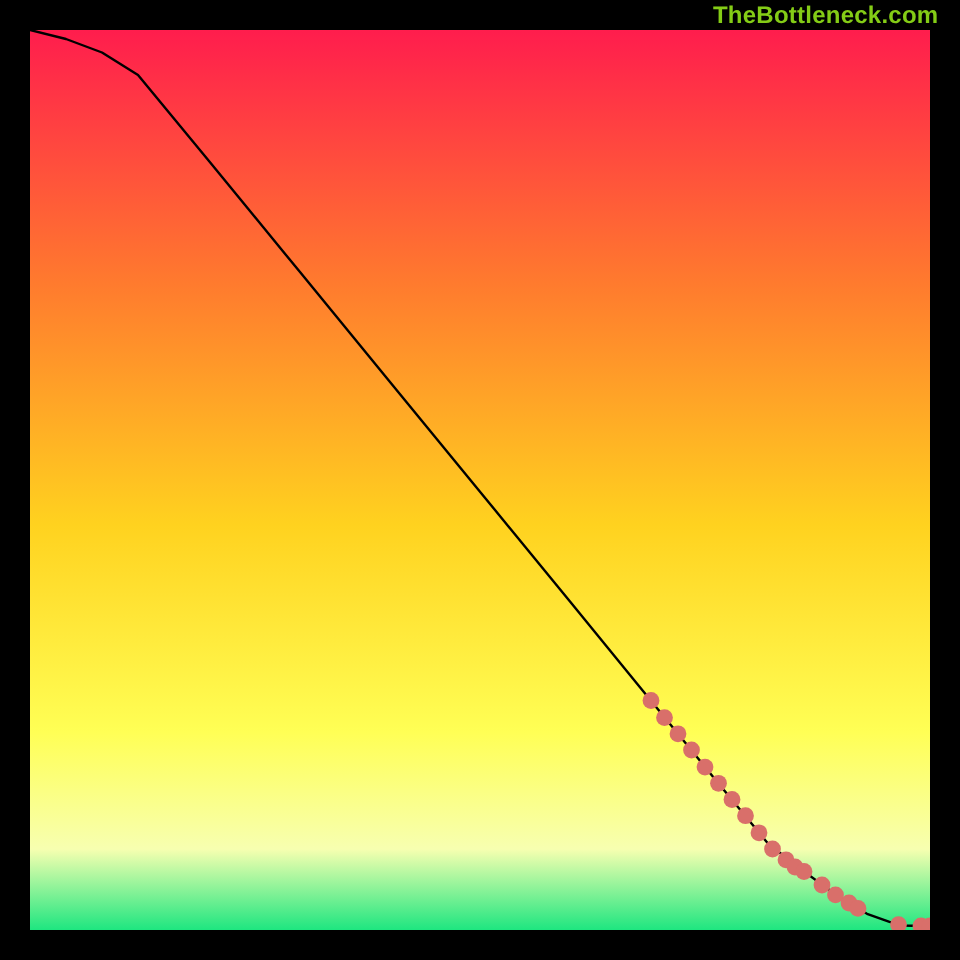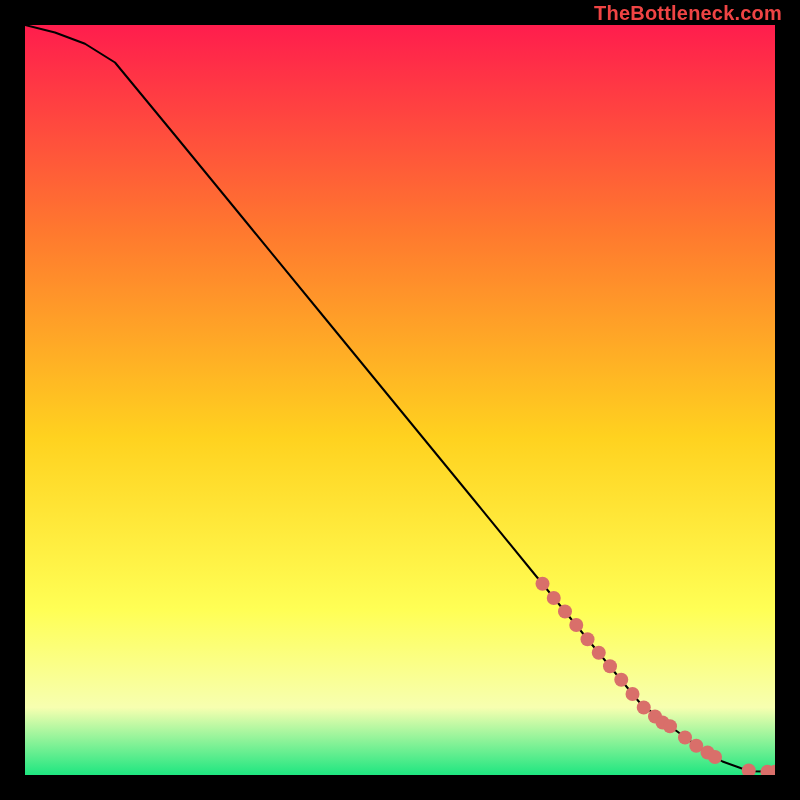--- a/index.html
+++ b/index.html
@@ -15,21 +15,21 @@
     width: 800px;
     height: 800px;
   }
   .watermark {
     position: absolute;
     top: 2px;
     right: 18px;
     font-family: Arial, Helvetica, sans-serif;
     font-size: 20px;
     font-weight: bold;
-    color: #ef4444;
+    color: #84cc16;
     letter-spacing: 0.2px;
     user-select: none;
   }
   .plot-area {
     position: absolute;
     left: 25px;
     top: 25px;
     width: 750px;
     height: 750px;
   }

